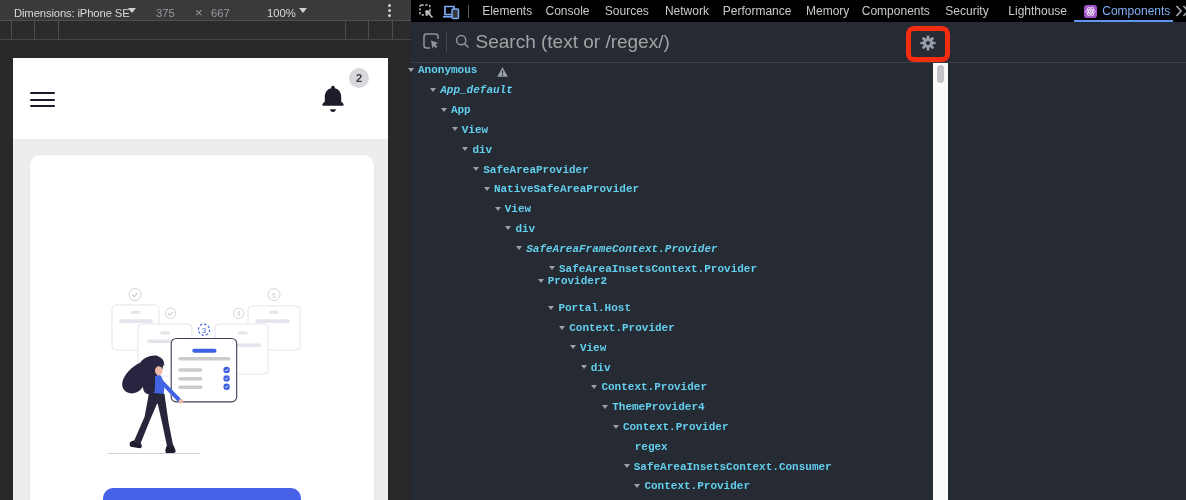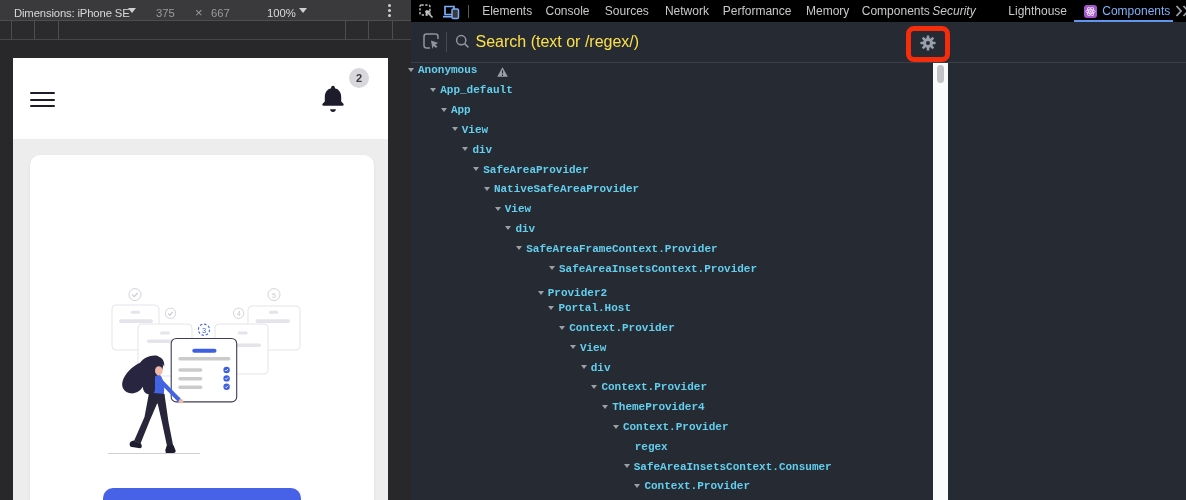--- a/index.html
+++ b/index.html
@@ -35,21 +35,21 @@
   
   #tabbar{left:411px;top:0;width:775px;height:22px;background:#000000;}
   .tab{position:absolute;top:0;height:22px;line-height:23px;font-size:12px;color:#c9c9c9;
        transform:translateX(-50%);white-space:nowrap;}
   #panel{left:411px;top:22px;width:775px;height:478px;background:#262a33;}
   #divider{left:411px;top:62px;width:775px;height:1px;background:#3a3e48;}
   #sbtrack{left:933px;top:63px;width:14.5px;height:437px;background:#fafafa;}
   #sbthumb{left:937px;top:65px;width:7px;height:18px;border-radius:3.5px;background:#c3c3c7;}
   #redbox{left:906px;top:26px;width:44px;height:36px;border:5px solid #f52d0c;
           border-radius:8px;box-sizing:border-box;}
-  #searchph{left:475.5px;top:22px;height:40px;line-height:40px;font-size:16px;color:#fde047;}
+  #searchph{left:475.5px;top:22px;height:40px;line-height:40px;font-size:19px;color:#a3a3a3;}
   .sep1{left:57px;top:5px;width:1px;height:13px;background:#5a5a5e;}
   .sep2{left:446px;top:32px;width:1px;height:20px;background:#454a54;}
   
   .tr{position:absolute;height:19.8px;line-height:19.8px;white-space:nowrap;
       font-family:"Liberation Mono",monospace;font-size:11px;color:#63cfee;font-weight:bold;}
   .tr i{display:inline-block;width:0;height:0;border-left:3.5px solid transparent;
         border-right:3.5px solid transparent;border-top:4.2px solid #9aa0a6;
         margin-left:0;margin-right:4px;vertical-align:1.5px;}
 </style>
 </head>
@@ -174,21 +174,21 @@
       <rect x="10" y="6" width="6.5" height="9.5" rx="1.2" fill="#3a3a3c" stroke="#7cacf8" stroke-width="1.5"></rect>
     </svg>
     <b class="sep1 abs"></b>
     <div class="tab" style="left:96.2px;">Elements</div>
     <div class="tab" style="left:156.5px;">Console</div>
     <div class="tab" style="left:215.8px;">Sources</div>
     <div class="tab" style="left:275.9px;">Network</div>
     <div class="tab" style="left:346.1px;">Performance</div>
     <div class="tab" style="left:416.7px;">Memory</div>
     <div class="tab" style="left:484.8px;">Components</div>
-    <div class="tab" style="left:543px;font-style:italic;">Security</div>
+    <div class="tab" style="left:556px;">Security</div>
     <div class="tab" style="left:626.7px;">Lighthouse</div>
     <svg style="position:absolute;left:673px;top:5px;" width="13" height="13" viewBox="0 0 13 13">
       <rect x="0" y="0" width="13" height="13" rx="3" fill="#a256c9"></rect>
       <g stroke="#efe3f7" stroke-width="0.9" fill="none">
         <ellipse cx="6.5" cy="6.5" rx="4.6" ry="1.9"></ellipse>
         <ellipse cx="6.5" cy="6.5" rx="4.6" ry="1.9" transform="rotate(60 6.5 6.5)"></ellipse>
         <ellipse cx="6.5" cy="6.5" rx="4.6" ry="1.9" transform="rotate(120 6.5 6.5)"></ellipse>
       </g>
       <circle cx="6.5" cy="6.5" r="1" fill="#efe3f7"></circle>
     </svg>
@@ -228,31 +228,31 @@
     </g>
     <circle cx="8" cy="8" r="2" fill="#262a33"></circle>
   </svg>
 
   <div id="tree">
     <div class="tr" style="left:408px;top:61.4px;"><i></i>Anonymous</div>
     <svg class="abs" style="left:497px;top:67px;" width="11" height="10" viewBox="0 0 11 10">
       <path d="M5.5 0.3 L10.8 9.7 H0.2 Z" fill="#98a0a8"></path>
       <path d="M5.5 3.2 v3.2 M5.5 7.6 v1.3" stroke="#262a33" stroke-width="1.1"></path>
     </svg>
-    <div class="tr" style="left:430.2px;top:81.2px;"><i></i>App_default</div>
+    <div class="tr" style="left:430.2px;top:81.2px;font-style:italic;"><i></i>App_default</div>
     <div class="tr" style="left:440.9px;top:101px;"><i></i>App</div>
     <div class="tr" style="left:451.7px;top:120.8px;"><i></i>View</div>
     <div class="tr" style="left:462.4px;top:140.6px;"><i></i>div</div>
     <div class="tr" style="left:473.2px;top:160.5px;"><i></i>SafeAreaProvider</div>
     <div class="tr" style="left:483.9px;top:180.3px;"><i></i>NativeSafeAreaProvider</div>
     <div class="tr" style="left:494.7px;top:200.1px;"><i></i>View</div>
     <div class="tr" style="left:505.4px;top:219.9px;"><i></i>div</div>
-    <div class="tr" style="left:516.2px;top:239.7px;"><i></i>SafeAreaFrameContext.Provider</div>
+    <div class="tr" style="left:516.2px;top:239.7px;font-style:italic;"><i></i>SafeAreaFrameContext.Provider</div>
     <div class="tr" style="left:549px;top:259.5px;"><i></i>SafeAreaInsetsContext.Provider</div>
-    <div class="tr" style="left:537.7px;top:284px;font-family:Liberation Mono, monospace;"><i></i>Provider2</div>
+    <div class="tr" style="left:537.7px;top:272px;font-family:Liberation Mono, monospace;"><i></i>Provider2</div>
     <div class="tr" style="left:548.4px;top:299.1px;"><i></i>Portal.Host</div>
     <div class="tr" style="left:559.2px;top:319px;"><i></i>Context.Provider</div>
     <div class="tr" style="left:569.9px;top:338.8px;"><i></i>View</div>
     <div class="tr" style="left:580.7px;top:358.6px;"><i></i>div</div>
     <div class="tr" style="left:591.4px;top:378.4px;"><i></i>Context.Provider</div>
     <div class="tr" style="left:602.2px;top:398.2px;"><i></i>ThemeProvider4</div>
     <div class="tr" style="left:612.9px;top:418px;"><i></i>Context.Provider</div>
     <div class="tr" style="left:634.7px;top:437.8px;">regex</div>
     <div class="tr" style="left:623.7px;top:457.6px;"><i></i>SafeAreaInsetsContext.Consumer</div>
     <div class="tr" style="left:634.4px;top:477.4px;"><i></i>Context.Provider</div>

